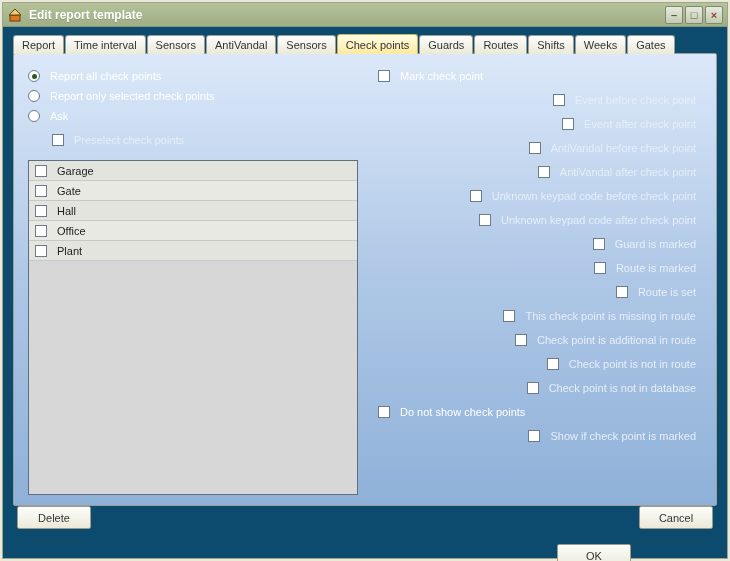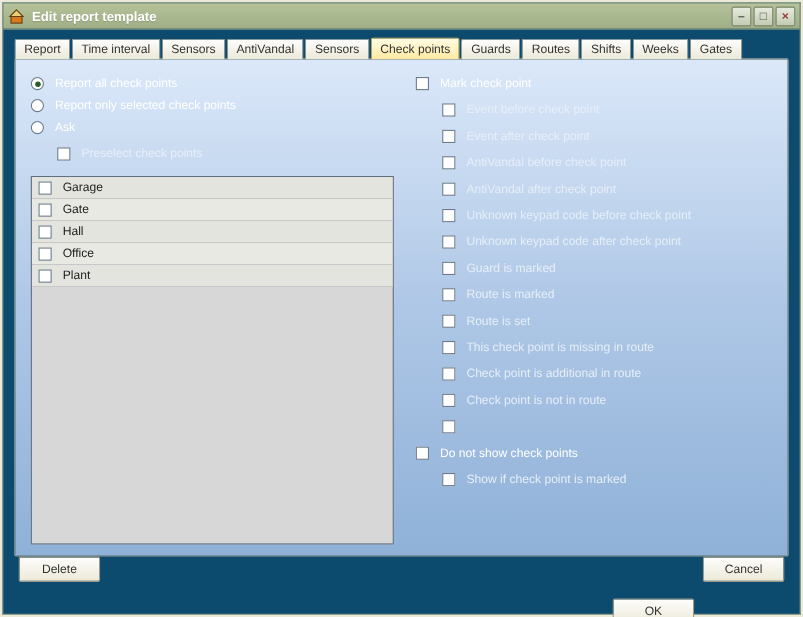--- a/index.html
+++ b/index.html
@@ -136,21 +136,21 @@
     border-radius:2px;
     font:11px Tahoma,sans-serif;
     color:#333;
     display:flex;align-items:center;justify-content:center;
     padding:0 12px;
     cursor:default;
   }
   .footer .spacer{flex:1;}
   .sub-opt { font-size:11px; color:#e6eef8; }
   .opt-label { color:#fff; }
-  .sub-indent { padding-left:24px; }
+  .sub-indent { padding-left:24px;justify-content:flex-end; }
   .rightcol .opt-row { margin-bottom:4px; }
 </style>
 </head>
 <body>
 
 <div class="window">
 
   <div class="titlebar">
     <span class="app-icon">
       <svg width="16" height="16" viewBox="0 0 16 16">
@@ -276,20 +276,21 @@
             <div class="opt-row sub-indent">
               <span class="chk"></span>
               <span class="sub-opt">Check point is additional in route</span>
             </div>
             <div class="opt-row sub-indent">
               <span class="chk"></span>
               <span class="sub-opt">Check point is not in route</span>
             </div>
             <div class="opt-row sub-indent">
               <span class="chk"></span>
+              <span class="sub-opt">Check point is not in database</span>
             </div>
           </div>
         <div class="opt-row" style="margin-top:0;">
           <span class="chk"></span>
           <span class="opt-label">Do not show check points</span>
         </div>
         <div class="opt-row sub-indent">
           <span class="chk"></span>
           <span class="sub-opt">Show if check point is marked</span>
         </div>

